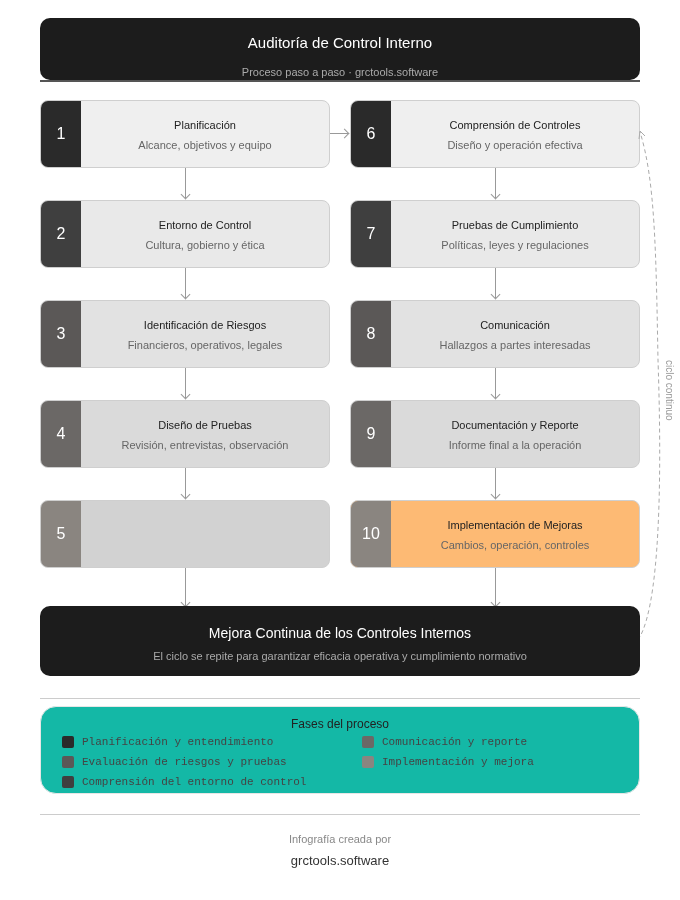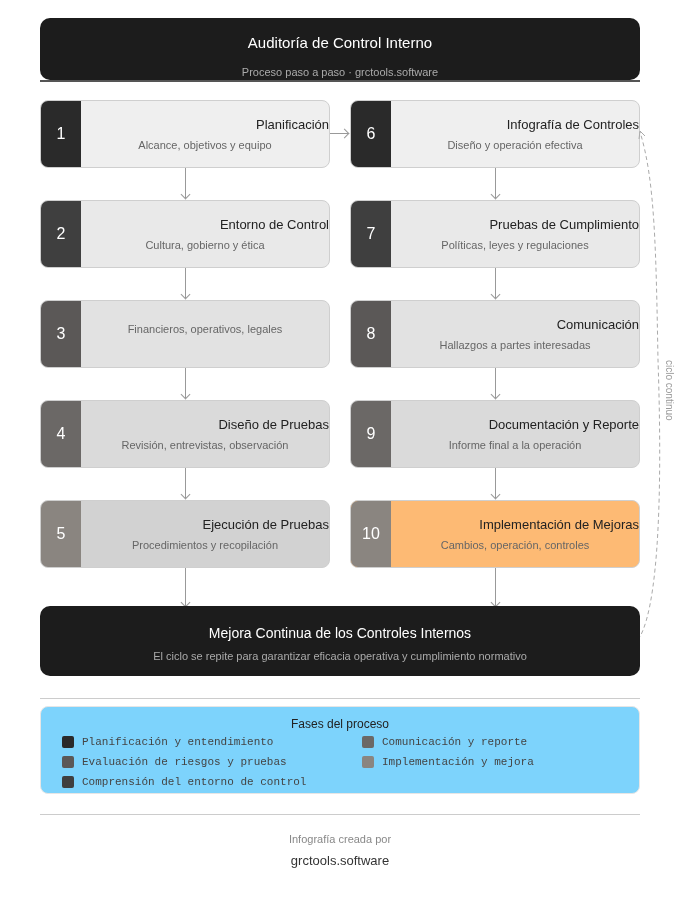--- a/index.html
+++ b/index.html
@@ -17,21 +17,21 @@
 
   .card {
     position: absolute; width: 290px; height: 68px; border-radius: 8px;
     border: 1px solid #cfcfcf; box-sizing: border-box; overflow: hidden; display: flex;
   }
   .card .num {
     width: 40px; flex: none; color: #fff; font-size: 16px;
     display: flex; align-items: center; justify-content: center;
   }
   .card .body { flex: 1; text-align: center; padding-top: 16px; }
-  .card .ttl { font-size: 13px; color: #222; line-height: 16px; text-align: right; }
+  .card .ttl { font-size: 11px; color: #222; line-height: 16px; }
   .card .sub { font-size: 11px; color: #666; margin-top: 6px; }
 
   .vline { position: absolute; width: 1px; background: #999; }
   .arrowhead {
     position: absolute; width: 6px; height: 6px;
     border-right: 1px solid #999; border-bottom: 1px solid #999; transform: rotate(45deg);
   }
   .arrowhead-right {
     position: absolute; width: 6px; height: 6px;
     border-right: 1px solid #999; border-top: 1px solid #999; transform: rotate(45deg);
@@ -41,21 +41,21 @@
     position: absolute; left: 40px; top: 606px; width: 600px; height: 70px;
     background: #1c1c1c; border-radius: 10px; text-align: center; color: #fff;
   }
   .footer-box .title { font-size: 14px; margin-top: 19px; }
   .footer-box .subtitle { font-size: 11px; color: #aaa; margin-top: 9px; }
 
   .divider { position: absolute; left: 40px; width: 600px; height: 1px; background: #ccc; }
 
   .legend {
     position: absolute; left: 40px; top: 706px; width: 600px; height: 88px;
-    background: #7dd3fc; border: 1px solid #e6e6e6; border-radius: 8px; box-sizing: border-box;
+    background: #14b8a6; border: 1px solid #e6e6e6; border-radius: 16px; box-sizing: border-box;
   }
   .legend .ltitle { text-align: center; font-size: 12px; color: #222; margin-top: 10px; }
   .legend-item { position: absolute; display: flex; align-items: center; font-size: 11px; color: #444; font-family: Liberation Mono, monospace; }
   .legend-item .sw { width: 12px; height: 12px; border-radius: 2px; margin-right: 8px; }
 
   .credit { position: absolute; left: 0; width: 680px; text-align: center; }
   .credit .small { font-size: 11px; color: #888; }
   .credit .big { font-size: 13px; color: #333; margin-top: 8px; }
 
   .cycle-label {
@@ -83,42 +83,39 @@
 <div class="card" style="left:40px;top:200px;background:#e9e9e9">
   <div class="num" style="background:#3f3f3f">2</div>
   <div class="body">
       <div class="ttl">Entorno de Control</div>
       <div class="sub">Cultura, gobierno y ética</div>
     </div>
 </div>
 <div class="card" style="left:40px;top:300px;background:#e2e2e2">
   <div class="num" style="background:#5b5857">3</div>
   <div class="body">
+      <div class="ttl">Identificación de Riesgos</div>
       <div class="sub">Financieros, operativos, legales</div>
     </div>
 </div>
 <div class="card" style="left:40px;top:400px;background:#dadada">
   <div class="num" style="background:#6b6866">4</div>
   <div class="body">
       <div class="ttl">Diseño de Pruebas</div>
       <div class="sub">Revisión, entrevistas, observación</div>
     </div>
 </div>
 <div class="card" style="left:40px;top:500px;background:#d2d2d2">
   <div class="num" style="background:#8a8580">5</div>
-  <div class="body">
-      <div class="ttl">Ejecución de Pruebas</div>
-      <div class="sub">Procedimientos y recopilación</div>
-    </div>
 </div>
 
 <div class="card" style="left:350px;top:100px;background:#efefef">
   <div class="num" style="background:#2a2a2a">6</div>
   <div class="body">
-      <div class="ttl">Infografía de Controles</div>
+      <div class="ttl">Comprensión de Controles</div>
       <div class="sub">Diseño y operación efectiva</div>
     </div>
 </div>
 <div class="card" style="left:350px;top:200px;background:#e9e9e9">
   <div class="num" style="background:#3f3f3f">7</div>
   <div class="body">
       <div class="ttl">Pruebas de Cumplimiento</div>
       <div class="sub">Políticas, leyes y regulaciones</div>
     </div>
 </div>

